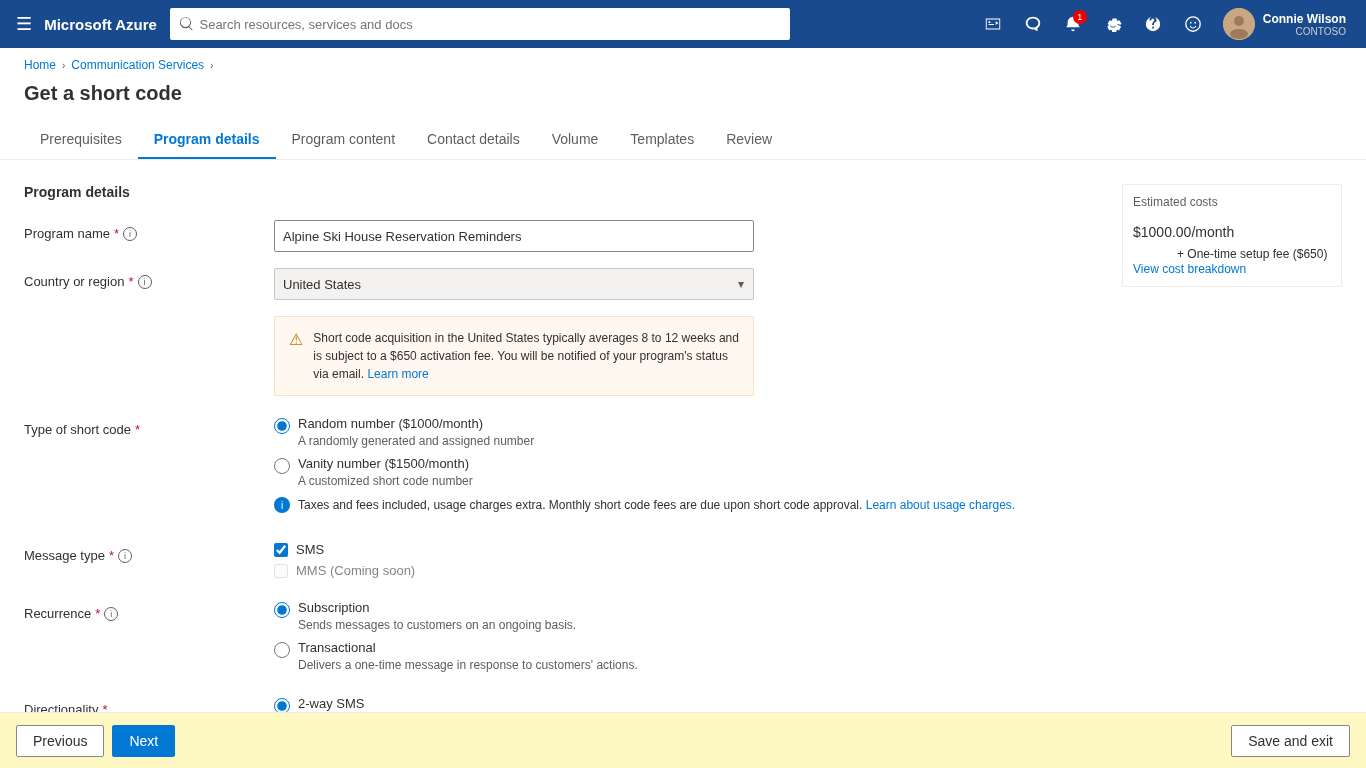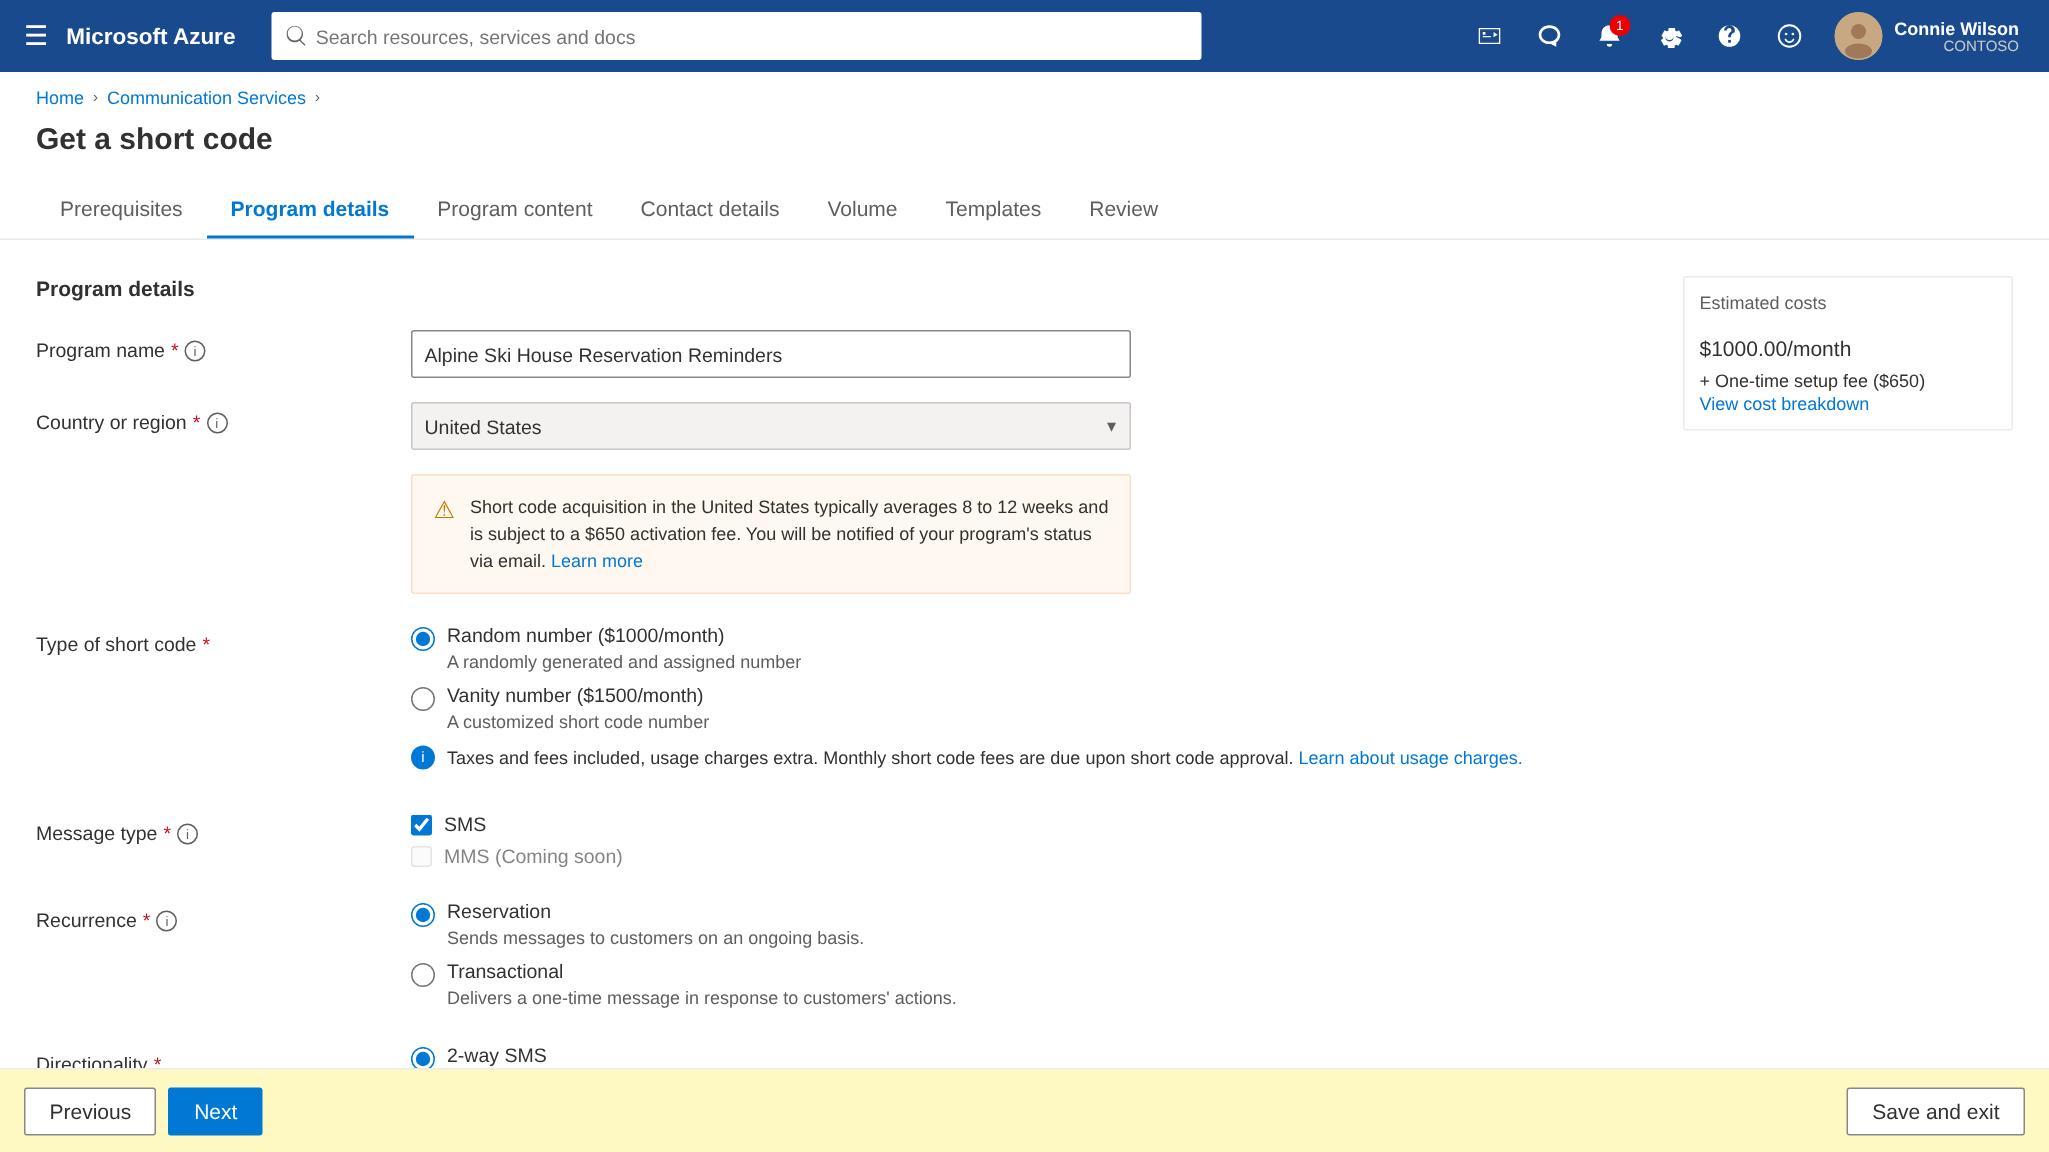--- a/index.html
+++ b/index.html
@@ -9,21 +9,21 @@
     .topnav {
       background: #1a4a8e;
       height: 48px;
       display: flex;
       align-items: center;
       padding: 0 12px;
       gap: 8px;
       color: #fff;
     }
     .topnav-hamburger { cursor: pointer; padding: 4px; font-size: 18px; }
-    .topnav-logo { font-size: 15px; font-weight: 600; color: #fff; margin-right: 16px; white-space: nowrap; }
+    .topnav-logo { font-size: 15px; font-weight: 600; color: #fff; margin-right: 5px; white-space: nowrap; }
     .topnav-search {
       flex: 1;
       max-width: 620px;
       height: 32px;
       background: #fff;
       border-radius: 2px;
       display: flex;
       align-items: center;
       padding: 0 10px;
       gap: 6px;
@@ -196,21 +196,21 @@
 
     
     .costs-card {
       border: 1px solid #edebe9;
       border-radius: 2px; padding: 10px;
       background: #fff;
     }
     .costs-title { font-size: 12px; color: #605e5c; margin-bottom: 8px; }
     .costs-amount { font-size: 22px; font-weight: 600; color: #323130; }
     .costs-amount span { font-size: 14px; font-weight: 400; }
-    .costs-setup { font-size: 12px; color: #323130; margin-top: 4px; }
+    .costs-setup { font-size: 12px; color: #323130; margin-top: 4px; margin-left: 44px; }
     .costs-link { color: #0078d4; text-decoration: none; font-size: 12px; }
 
     
     .bottom-bar {
       position: fixed; bottom: 0; left: 0; right: 0;
       height: 56px;
       background: #fef9c3;
       border-top: 1px solid #edebe9;
       display: flex; align-items: center;
       padding: 0 16px;
@@ -407,21 +407,21 @@
     <div class="form-row" style="align-items: flex-start;">
       <div class="form-label">
         <span>Recurrence</span>
         <span class="required">*</span>
         <span class="info-icon">i</span>
       </div>
       <div class="form-input-area">
         <div class="radio-option">
           <label>
             <input type="radio" name="recurrence" checked="" style="">
-            <span class="radio-label-text">Reservation</span>
+            <span class="radio-label-text">Subscription</span>
           </label>
           <div class="radio-desc">Sends messages to customers on an ongoing basis.</div>
         </div>
         <div class="radio-option">
           <label>
             <input type="radio" name="recurrence" style="">
             <span class="radio-label-text">Transactional</span>
           </label>
           <div class="radio-desc">Delivers a one-time message in response to customers' actions.</div>
         </div>

